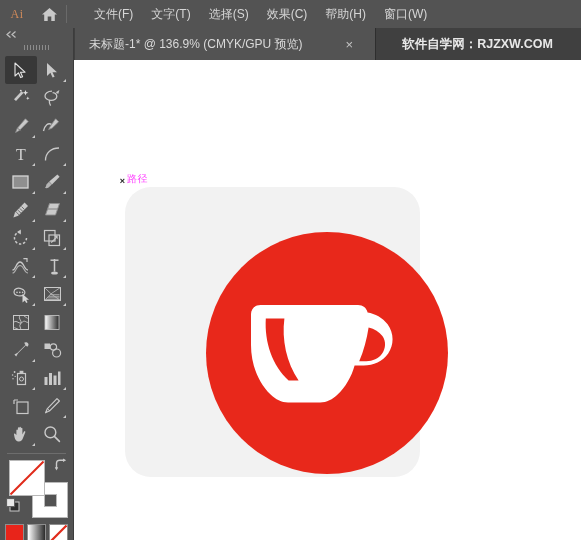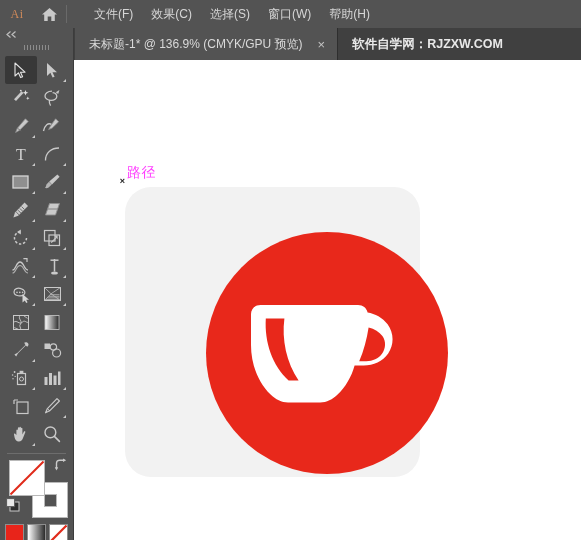--- a/index.html
+++ b/index.html
@@ -76,42 +76,43 @@
     position: absolute;
     left: 75px; top: 0;
     height: 32px;
     display: flex;
     align-items: stretch;
   }
   .doc-tab {
     background: #535353;
     display: flex;
     align-items: center;
-    padding: 0 10px 0 14px;
+    padding: 0 20px 0 14px;
     border-right: 1px solid #2e2e2e;
     box-sizing: border-box;
     height: 32px;
+    gap: 28px;
   }
   .doc-tab-title {
     font-size: 12px;
     color: #d9d9d9;
     white-space: nowrap;
   }
   .tab-close {
     margin-left: 13px;
     font-size: 13px;
     color: #c4c4c4;
     line-height: 1;
     cursor: pointer;
     padding: 0 2px;
   }
   .watermark {
     display: flex;
     align-items: center;
-    padding: 0 10px 0 14px;
+    padding: 0 10px 0 26px;
     font-size: 12.5px;
     font-weight: bold;
     color: #e8e8e8;
     white-space: nowrap;
   }
 
   
   .toolbar {
     position: absolute;
     left: 0; top: 28px;
@@ -260,22 +261,22 @@
     background: #e8281b;
     border-radius: 50%;
   }
   .cup-svg {
     position: absolute;
     left: 117px; top: 117px;
     width: 172px; height: 105px;
   }
   .path-label {
     position: absolute;
-    left: 53px; top: 104px;
-    font-size: 14px;
+    left: 53px; top: 112px;
+    font-size: 10px;
     color: #ff3fff;
     white-space: nowrap;
     letter-spacing: 0.5px;
   }
   .anchor-x {
     position: absolute;
     left: 44px; top: 117px;
     width: 9px; height: 9px;
     color: #1a1a1a;
     font-size: 9px;
@@ -292,24 +293,25 @@
   <div class="menubar">
     <div class="ai-logo">Ai</div>
     <div class="home-icon">
       <svg width="17" height="15" viewBox="0 0 17 15">
         <path d="M8.5 1 L16 7.6 L13.8 7.6 L13.8 14 L10.3 14 L10.3 9.4 L6.7 9.4 L6.7 14 L3.2 14 L3.2 7.6 L1 7.6 Z" fill="#c9c9c9"></path>
       </svg>
     </div>
     <div class="menu-divider"></div>
     <div class="menu-items">
       <div class="menu-item">文件(F)</div>
+      <div class="menu-item">文字(T)</div>
+      <div class="menu-item">选择(S)</div>
       <div class="menu-item">效果(C)</div>
-      <div class="menu-item">选择(S)</div>
+      <div class="menu-item">帮助(H)</div>
       <div class="menu-item">窗口(W)</div>
-      <div class="menu-item">帮助(H)</div>
     </div>
   </div>
 
   <div class="tabbar">
     <div class="tab-strip">
       <div class="doc-tab">
         <span class="doc-tab-title">未标题-1* @ 136.9% (CMYK/GPU 预览)</span>
         <span class="tab-close">×</span>
       </div>
       <div class="watermark">软件自学网：RJZXW.COM</div>

